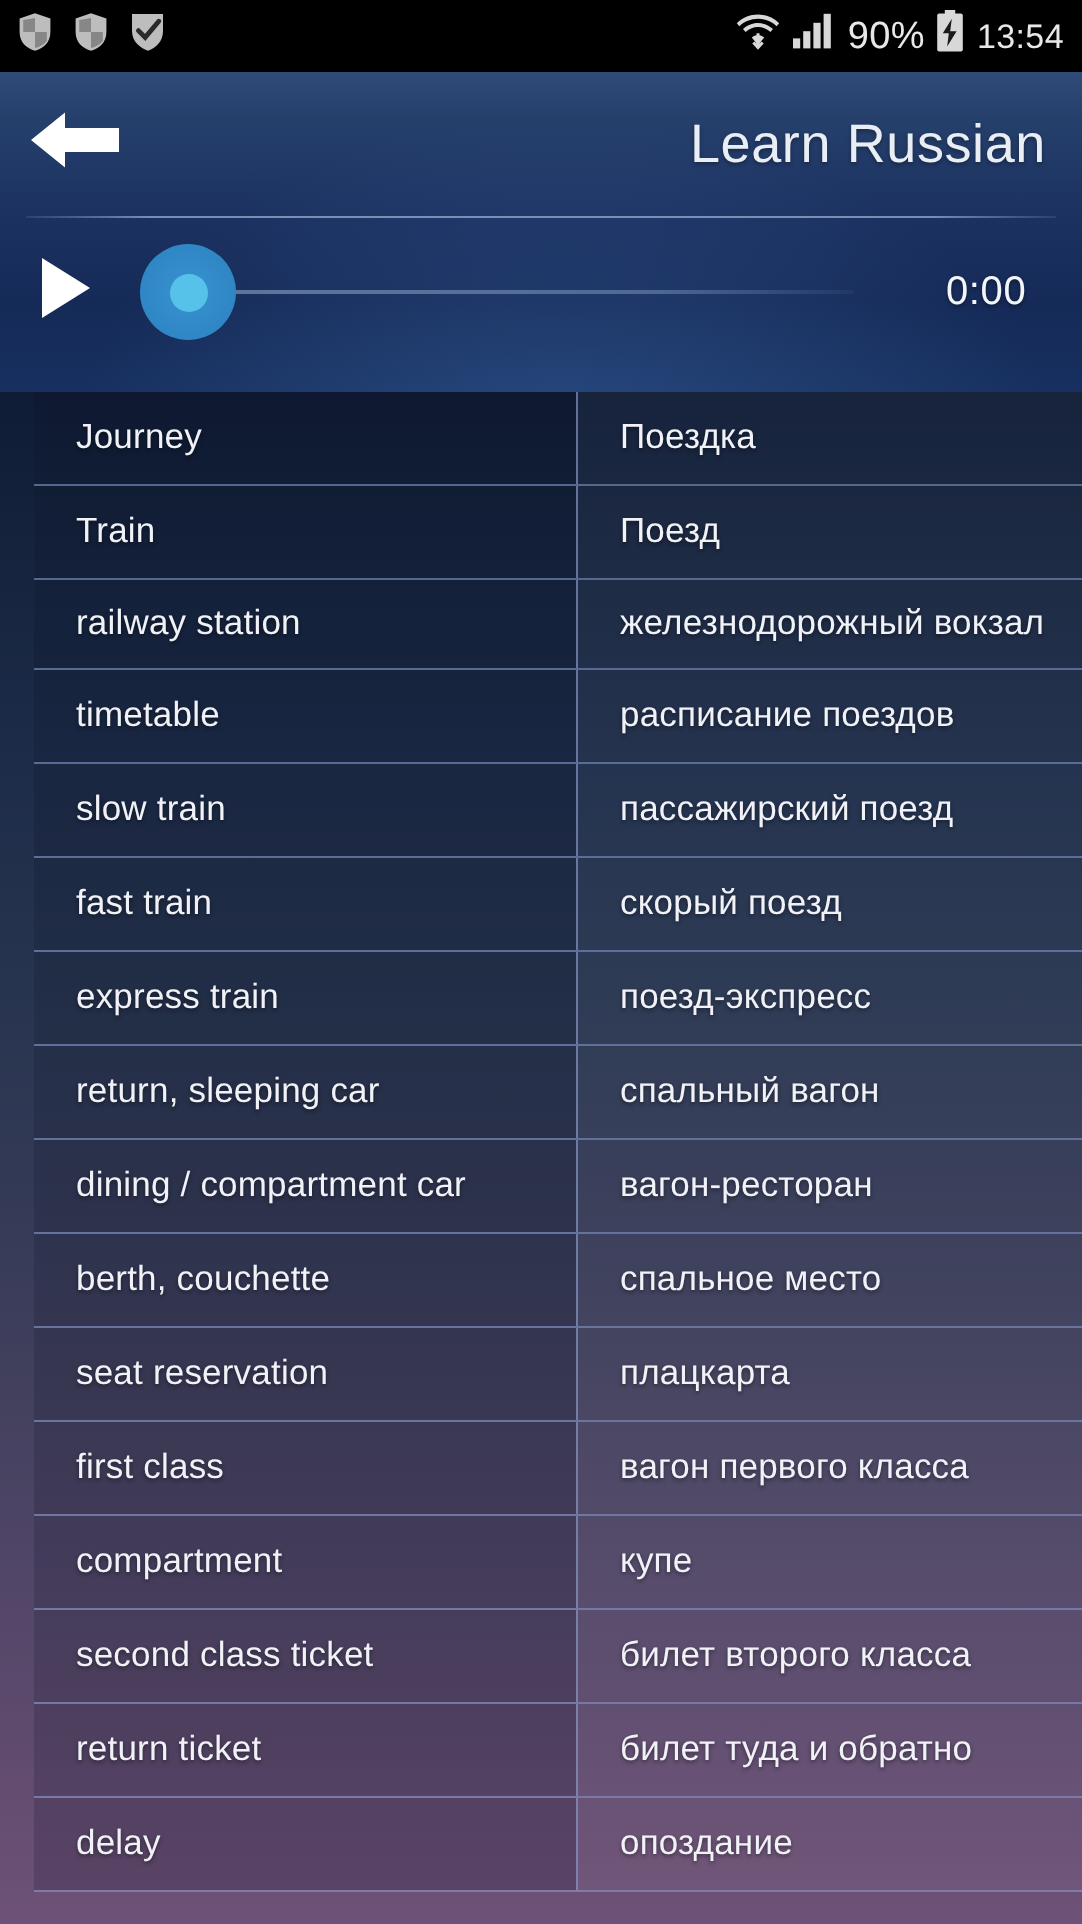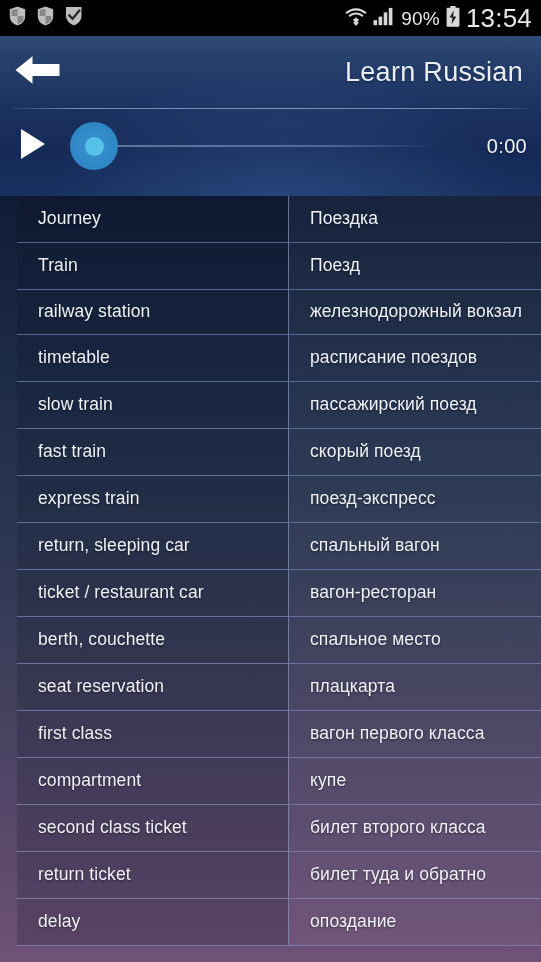--- a/index.html
+++ b/index.html
@@ -18,21 +18,21 @@
     background:#000; display:flex; align-items:center;
     padding:0 9px;
   }
   .sb-left{ display:flex; align-items:center; gap:11px; }
   .sb-right{ margin-left:auto; display:flex; align-items:center; gap:6px;text-align:center; }
   .sb-ico{ display:block; }
   .sb-text{
     color:#e8e8e8; font-size:19px; letter-spacing:.2px;
     line-height:1; font-family:"Liberation Sans", sans-serif;
   }
-  .sb-clock{ font-size:26px; }
+  .sb-clock{ font-size:17px; }
 
   
   .header{
     position:relative; height:160px; width:100%;
     background:linear-gradient(to bottom,#2f4b78 0%,#26406c 14%,#1b3160 46%,#152a57 72%,#17305f 100%);
     overflow:hidden;
   }
   .header:after{
     content:""; position:absolute; inset:0;
     background:radial-gradient(ellipse at 52% 120%, rgba(80,130,200,.30) 0%, rgba(80,130,200,0) 62%);
@@ -68,21 +68,21 @@
     width:48px; height:48px; border-radius:50%;
     background:radial-gradient(circle at 50% 50%, #3a93cf 0%, #3189c8 52%, #2f86c4 72%, rgba(47,134,196,.55) 86%, rgba(47,134,196,0) 100%);
     display:flex; align-items:center; justify-content:center;
   }
   .seek-knob i{
     display:block; width:19px; height:19px; border-radius:50%;
     background:#56c2ea;
   }
   .time{
     color:#f2f5fa; font-size:20px; letter-spacing:.3px;
-    min-width:54px; text-align:right; margin-left:auto;
+    min-width:54px; text-align:left; margin-left:auto;
     text-shadow:0 1px 2px rgba(0,0,0,.4);
   }
 
   
   .list-viewport{
     position:relative; width:100%; height:778px; overflow:hidden;
     background:linear-gradient(to bottom,
       #0f1c35 0%,
       #15233d 10%,
       #1d2c49 24%,
@@ -235,21 +235,21 @@
         </div>
         <div class="row">
           <div class="cell cell-en">express train</div>
           <div class="cell cell-ru">поезд-экспресс</div>
         </div>
         <div class="row">
           <div class="cell cell-en">return, sleeping car</div>
           <div class="cell cell-ru">спальный вагон</div>
         </div>
         <div class="row">
-          <div class="cell cell-en">ticket / restaurant car</div>
+          <div class="cell cell-en">dining / compartment car</div>
           <div class="cell cell-ru">вагон-ресторан</div>
         </div>
         <div class="row">
           <div class="cell cell-en">berth, couchette</div>
           <div class="cell cell-ru">спальное место</div>
         </div>
         <div class="row">
           <div class="cell cell-en">seat reservation</div>
           <div class="cell cell-ru">плацкарта</div>
         </div>

